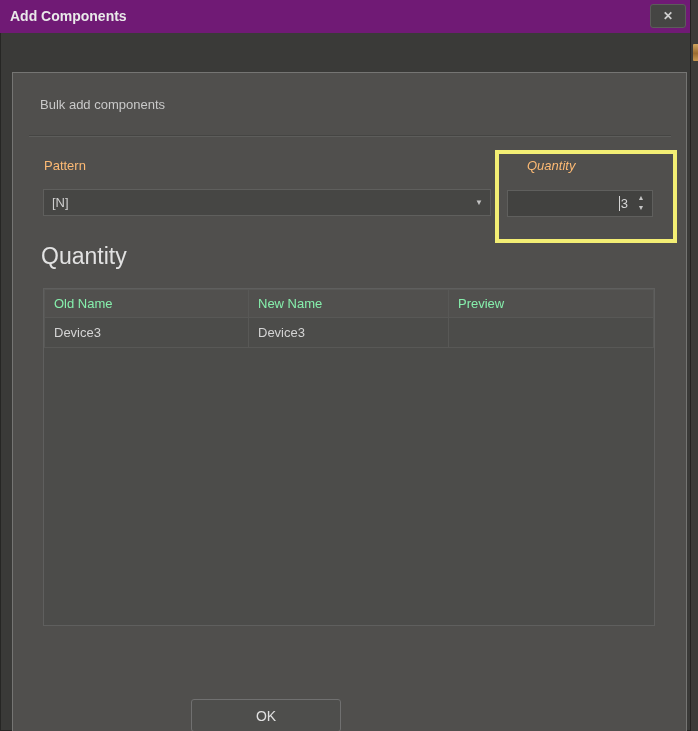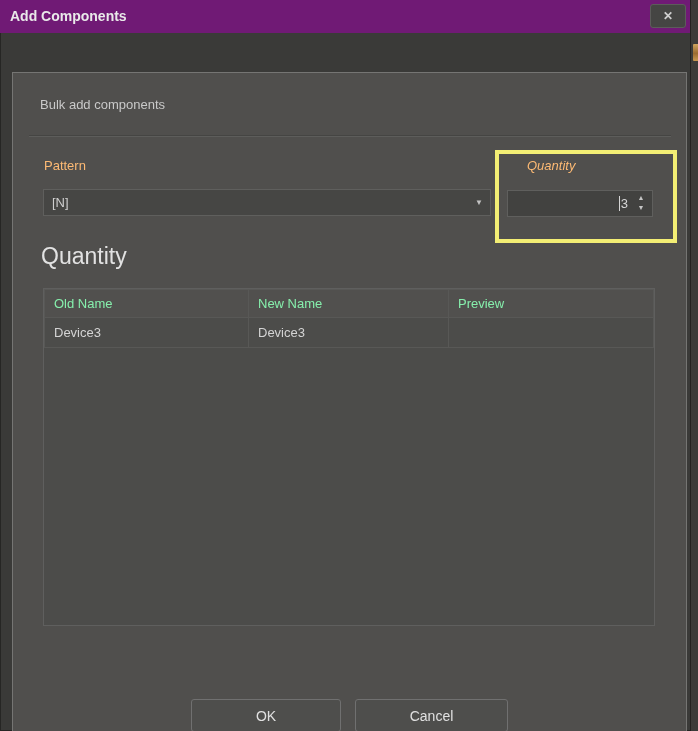--- a/index.html
+++ b/index.html
@@ -201,21 +201,20 @@
           <tr>
             <td>Device3</td>
             <td>Device3</td>
             <td></td>
           </tr>
         </tbody>
       </table>
     </div>
 
     <button class="btn btn-ok">OK</button>
-    <button class="btn btn-cancel">Cancel</button>
 
     <div class="resize-grip">
       <svg width="17" height="17" viewBox="0 0 17 17">
         <line x1="5" y1="16" x2="16" y2="5" stroke="#9b9b9b" stroke-width="1.4"></line>
         <line x1="9" y1="16" x2="16" y2="9" stroke="#9b9b9b" stroke-width="1.4"></line>
         <line x1="13" y1="16" x2="16" y2="13" stroke="#9b9b9b" stroke-width="1.4"></line>
       </svg>
     </div>
 
   </div>

